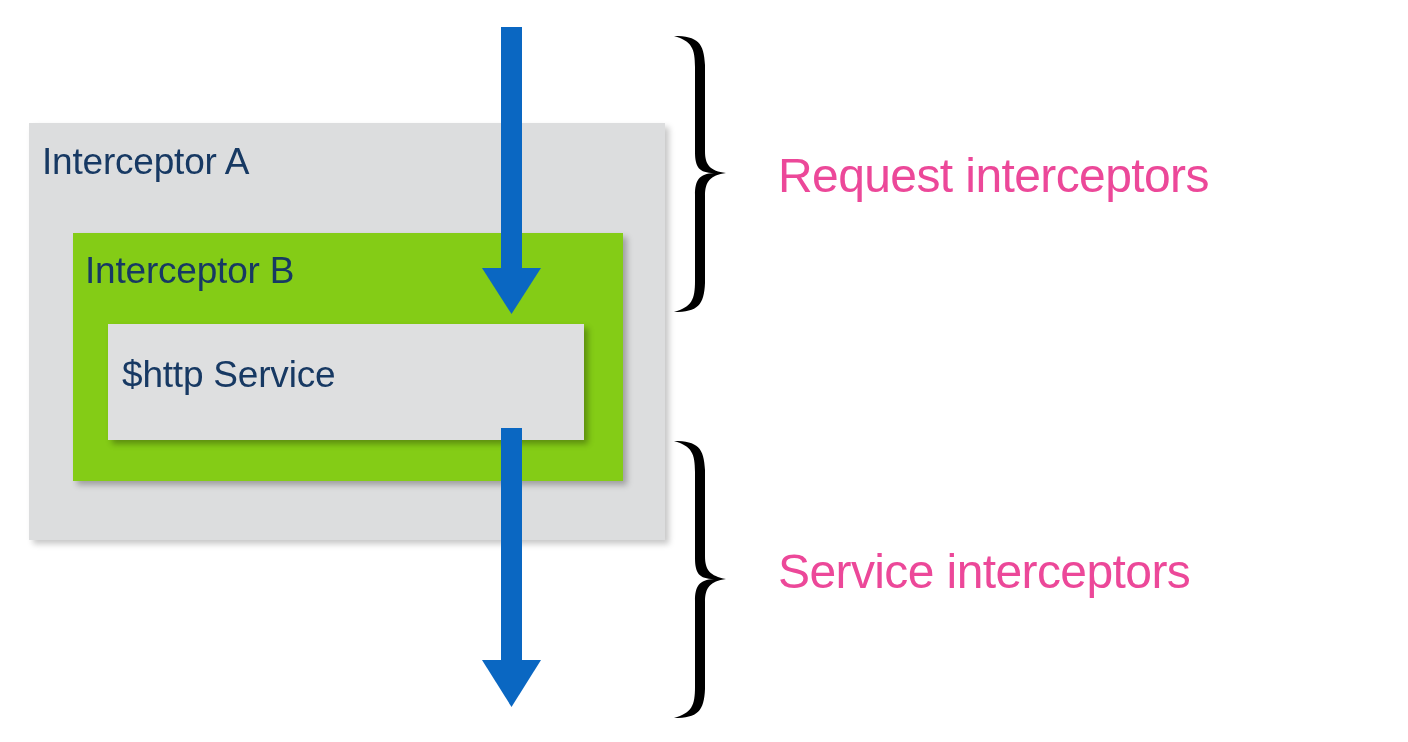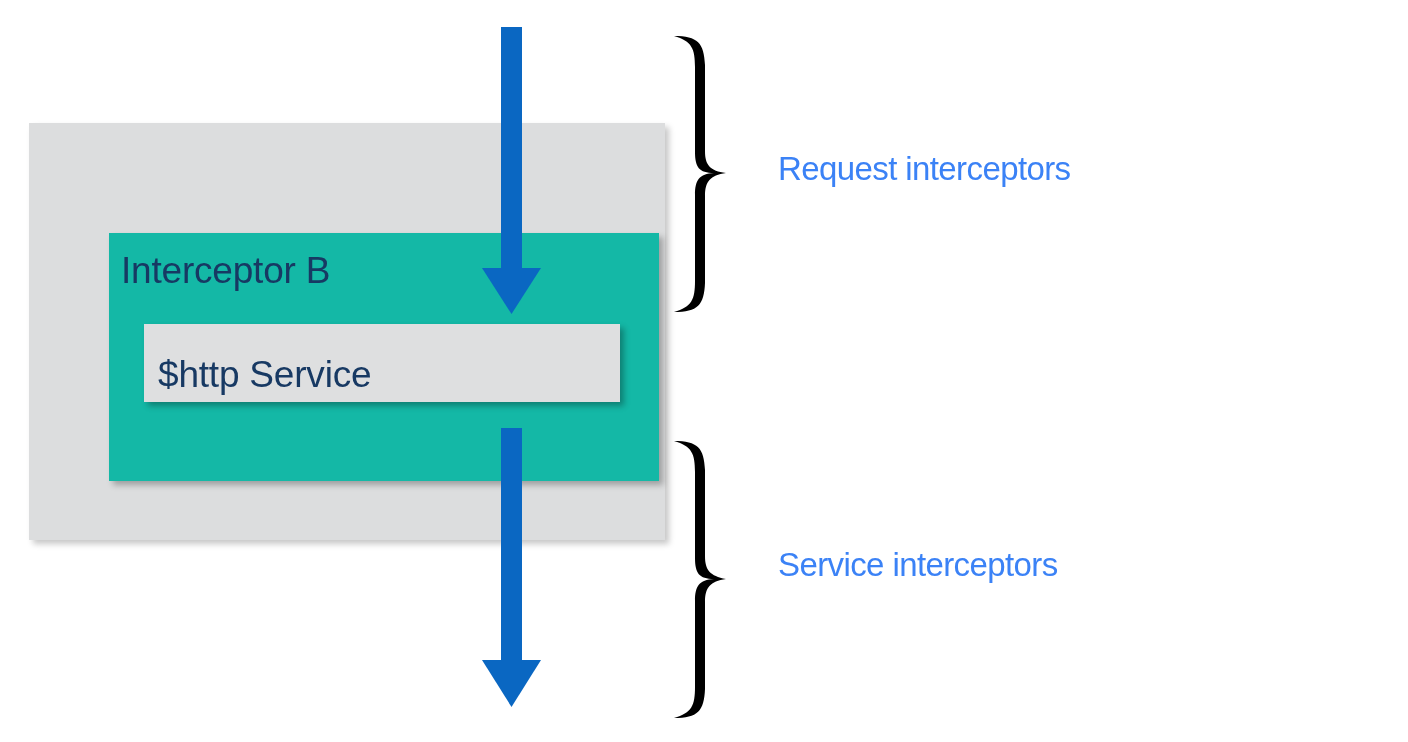--- a/index.html
+++ b/index.html
@@ -29,29 +29,28 @@
     width: 636px;
     height: 417px;
     background: #DCDDDE;
     box-shadow: 4px 4px 6px rgba(0,0,0,0.22);
   }
   #interceptor-b-box {
     left: 73px;
     top: 233px;
     width: 550px;
     height: 248px;
-    background: #14b8a6;
+    background: #84cc16;
     box-shadow: 4px 4px 6px rgba(0,0,0,0.28);
-    margin-left: 36px;
   }
   #http-service-box {
     left: 108px;
     top: 324px;
     width: 476px;
-    height: 78px;
+    height: 116px;
     background: #DEDFE0;
     box-shadow: 4px 4px 6px rgba(0,0,0,0.30);
   }
 
   .box-label {
     position: absolute;
     color: #173963;
     font-family: "Liberation Sans", sans-serif;
     font-weight: 400;
     white-space: nowrap;
@@ -91,43 +90,44 @@
     position: absolute;
     left: 668px;
     width: 86px;
   }
   #brace-request { top: 33px; height: 282px; }
   #brace-response { top: 438px; height: 283px; }
 
   
   .group-label {
     position: absolute;
-    color: #3b82f6;
+    color: #ec4899;
     font-family: "Liberation Sans", sans-serif;
     font-weight: 400;
-    font-size: 33px;
+    font-size: 48px;
     line-height: 1;
     white-space: nowrap;
     letter-spacing: -0.6px;
   }
   #request-interceptors-label {
     left: 778px;
     top: 152px;
   }
   #response-interceptors-label {
     left: 778px;
     top: 548px;
   }
 </style>
 </head>
 <body>
 
 <div id="canvas">
 
   <div class="box" id="interceptor-a-box">
+    <span class="box-label" id="interceptor-a-label">Interceptor A</span>
 
     <div class="box" id="interceptor-b-box" style="left:44px; top:110px;">
       <span class="box-label" id="interceptor-b-label">Interceptor B</span>
 
       <div class="box" id="http-service-box" style="left:35px; top:91px;">
         <span class="box-label" id="http-service-label">$http Service</span>
       </div>
     </div>
   </div>
 

